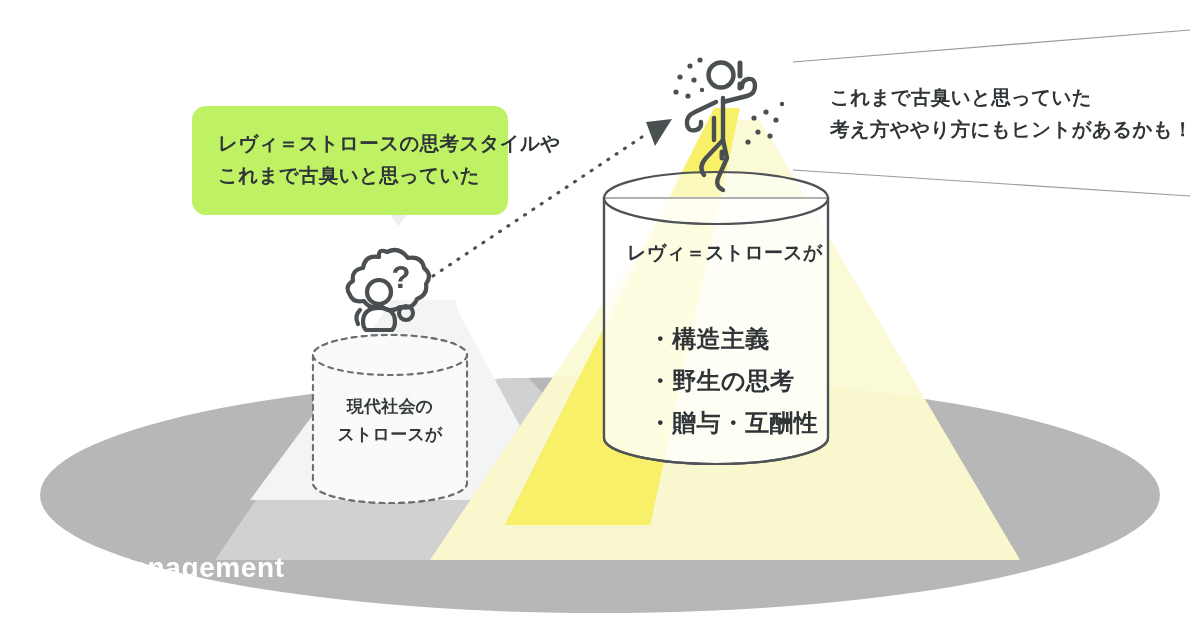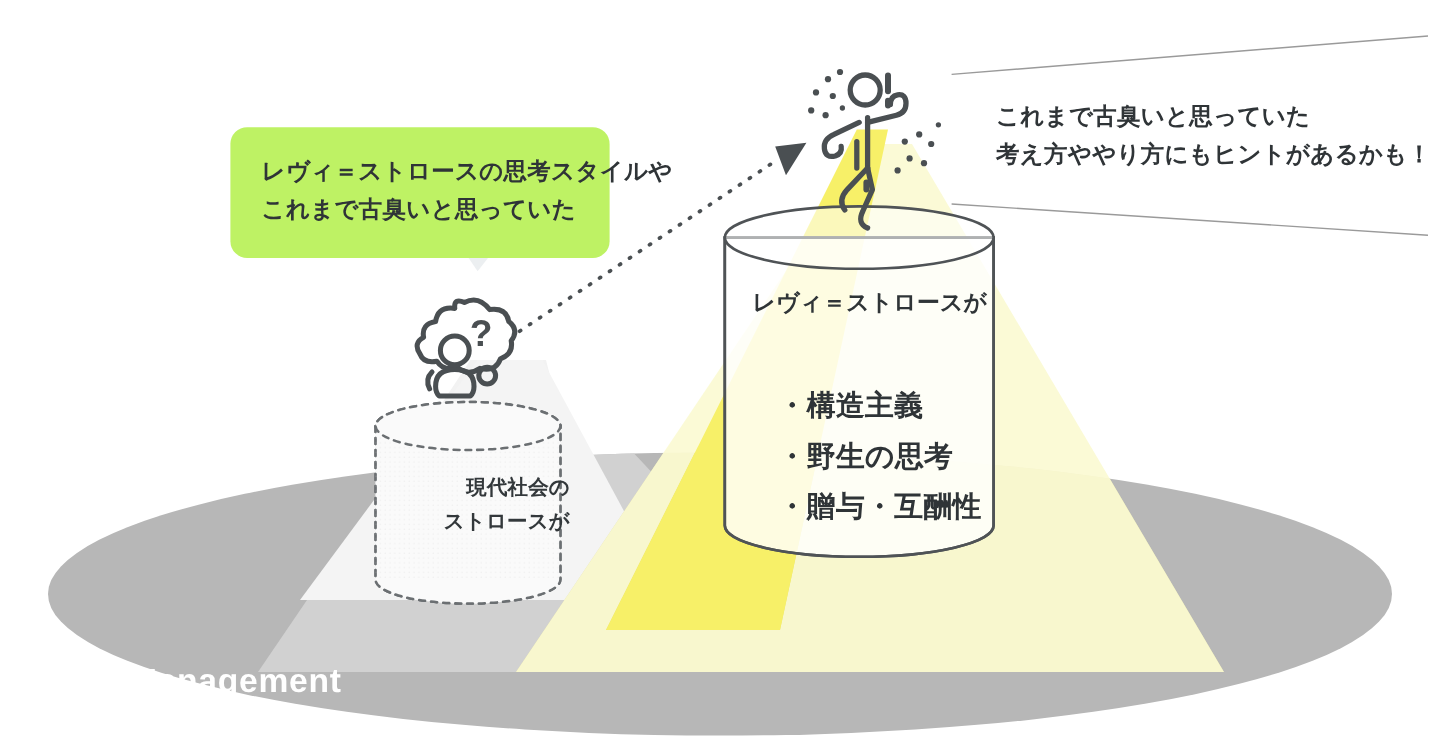--- a/index.html
+++ b/index.html
@@ -29,21 +29,21 @@
   
   .right-cap { position:absolute; left:800px; top:82px; width:400px; }
   .right-cap p {
     font-size:19.5px; font-weight:700; color:#2f3437;
     line-height:1.62; letter-spacing:.3px; white-space:nowrap;margin-left:30px;
   }
 
   
   .cyl-small-txt {
     position:absolute; left:305px; top:393px; width:170px;
-    text-align:right; font-size:17px; font-weight:700;
+    text-align:center; font-size:17px; font-weight:700;
     color:#33383b; line-height:1.62; letter-spacing:.2px;
   }
   .cyl-big-head {
     position:absolute; left:627px; top:238px; width:230px;
     font-size:19px; font-weight:700; color:#2f3437;
     line-height:1.62; letter-spacing:.2px;
   }
   .cyl-big-list {
     position:absolute; left:648px; top:318px; width:220px;
     font-size:24px; font-weight:700; color:#2f3437;

